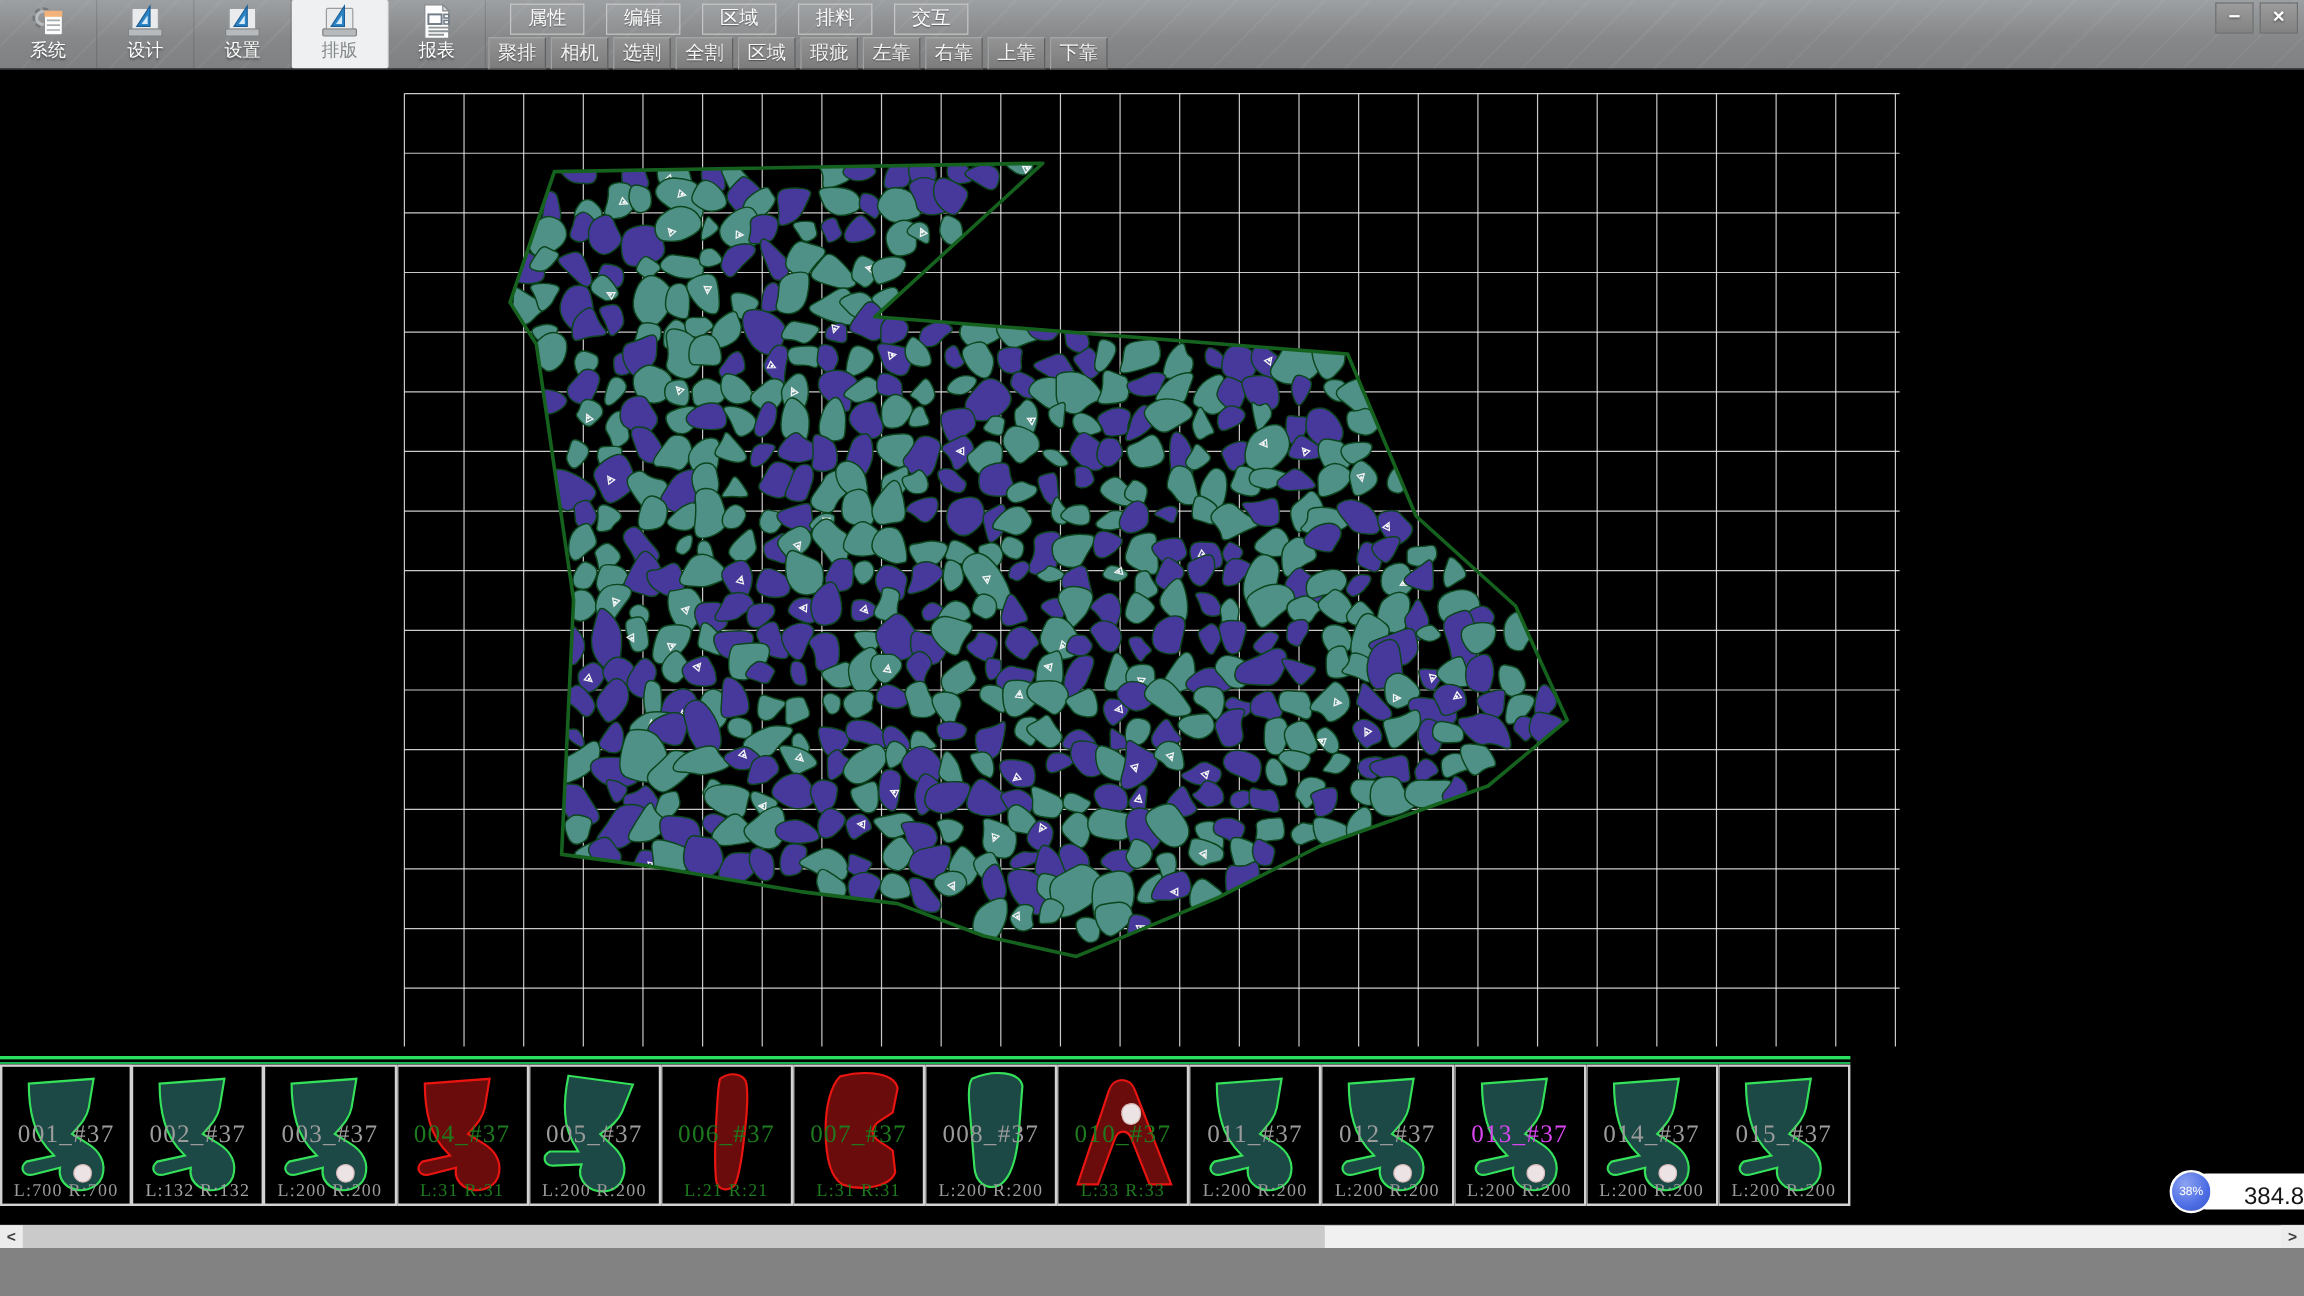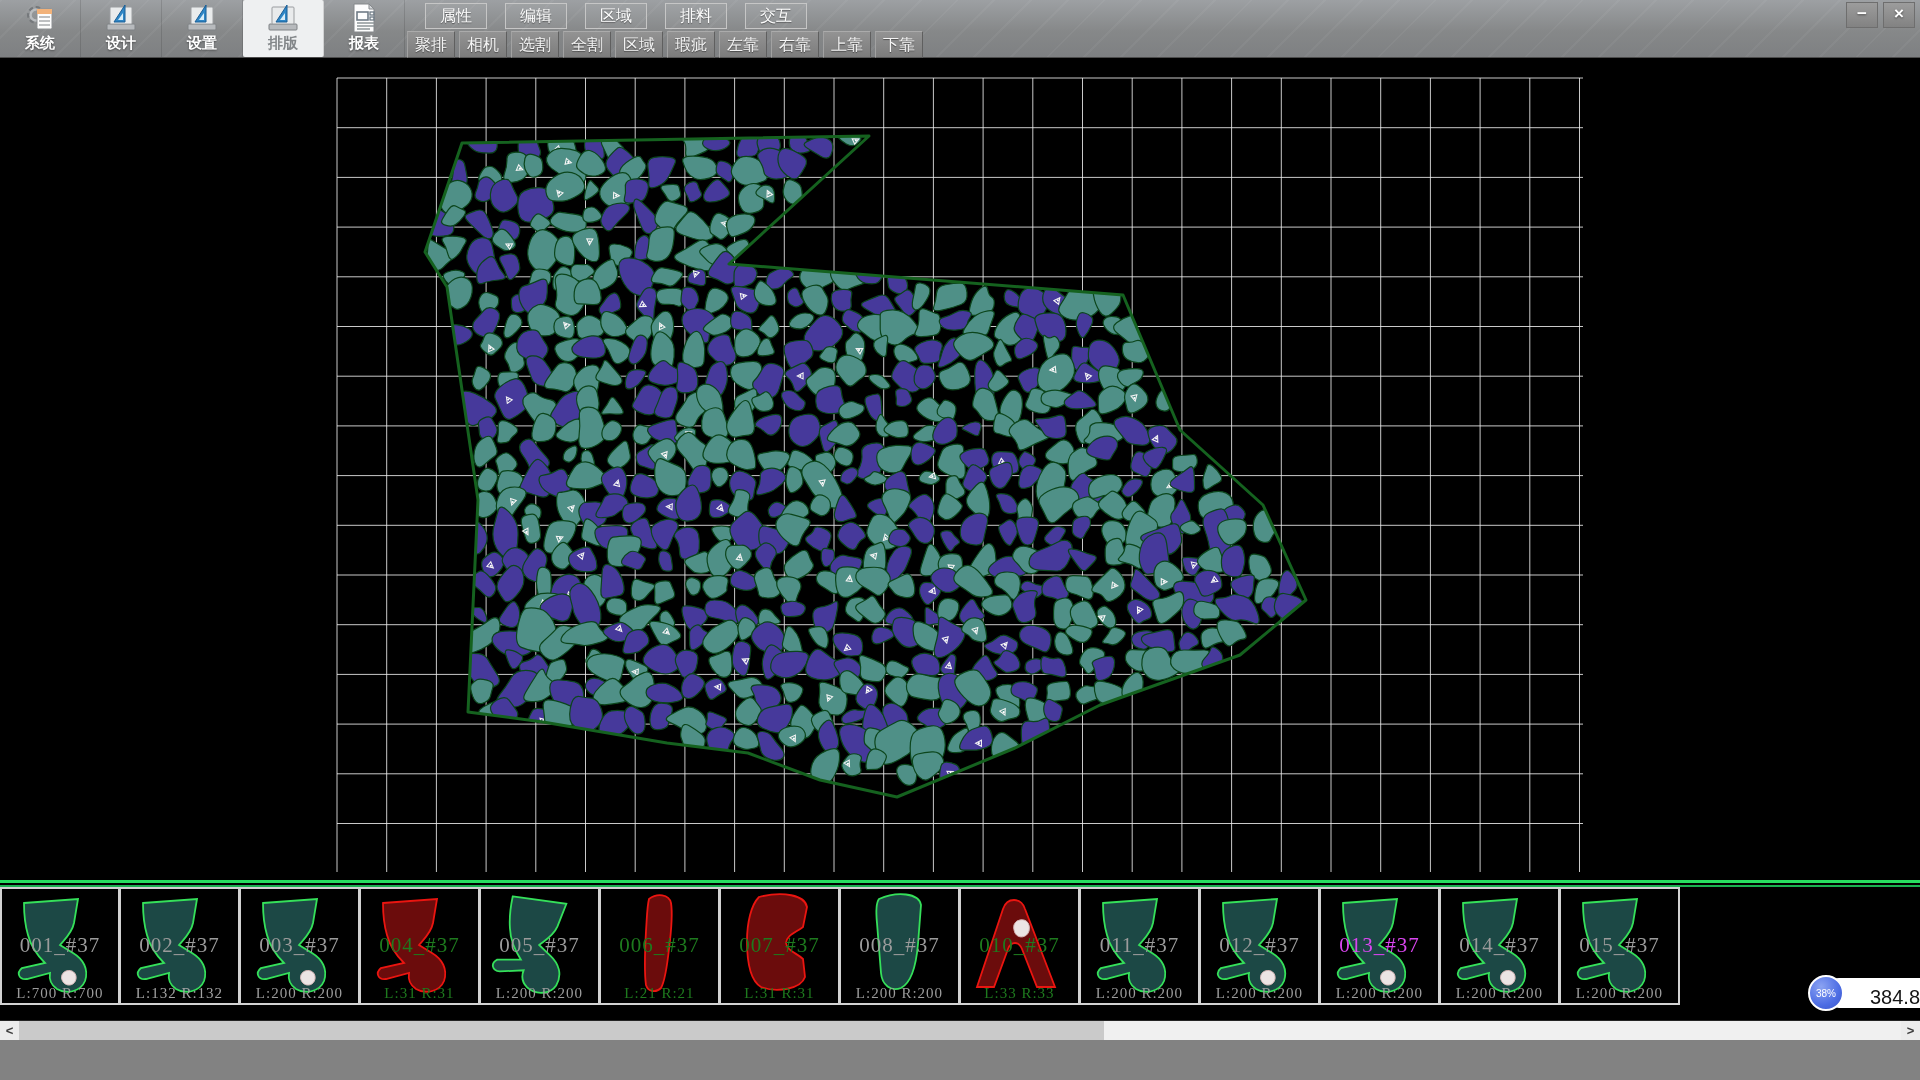--- a/index.html
+++ b/index.html
@@ -5,21 +5,21 @@
   html,body{margin:0;padding:0;background:#000;}
   body{width:1920px;height:1080px;position:relative;overflow:hidden;
        font-family:"Liberation Sans",sans-serif;-webkit-font-smoothing:antialiased;}
 
   
   .header{position:absolute;left:0;top:0;width:1920px;height:57px;
     background:linear-gradient(#9da0a3,#868889 55%,#7e8082);
     border-bottom:1px solid #4c4c4c;z-index:30;}
   .header .texture{position:absolute;inset:0;pointer-events:none;
     background:repeating-linear-gradient(135deg,rgba(255,255,255,.045) 0 2px,transparent 2px 26px);}
-  .bigbtns{position:absolute;left:0;top:0;height:57px;display:flex;font-weight:bold;}
+  .bigbtns{position:absolute;left:0;top:0;height:57px;display:flex;}
   .bigbtn{width:80px;height:57px;text-align:center;cursor:default;position:relative;
     border-right:1px solid rgba(0,0,0,.12);}
   .bigbtn .ic{display:block;margin:2px auto 0;width:34px;height:32px;}
   .bigbtn .lb{display:block;font-size:15px;color:#fff;text-shadow:0 1px 2px rgba(0,0,0,.45);line-height:18px;}
   .bigbtn.active{background:#eef0f1;border-radius:2px;}
   .bigbtn.active .lb{color:#83878a;text-shadow:none;}
   .tabs{position:absolute;left:425px;top:3px;display:flex;}
   .tab{width:60px;height:24px;margin-right:18px;line-height:24px;text-align:center;
     font-size:16px;color:#fdfdfd;text-shadow:0 1px 1px rgba(0,0,0,.4);
     border:1px solid #c6c6c6;background:rgba(255,255,255,.05);}
@@ -31,21 +31,21 @@
   .winbtns{position:absolute;right:5px;top:2px;display:flex;gap:5px;}
   .winbtn{width:30px;height:24px;line-height:22px;text-align:center;color:#fff;
     font-size:17px;font-weight:bold;text-shadow:0 1px 2px rgba(0,0,0,.5);
     background:linear-gradient(#9c9c9c,#828282);border:1px solid #6e6e6e;}
 
   
   .canvas{position:absolute;left:0;top:57px;width:1920px;height:963px;background:#000;}
   .canvas svg{display:block;}
 
   
-  .strip{position:absolute;left:0;top:880px;width:1920px;z-index:20;}
+  .strip{position:absolute;left:0;top:880px;width:1542px;z-index:20;}
   .gline1{height:3px;background:#28df60;}
   .gsep{height:2px;background:#000;}
   .gline2{height:2px;background:#1bb150;}
   .cells{display:flex;height:118px;background:#000;}
   .cell{width:120px;height:118px;box-sizing:border-box;position:relative;background:#000;
     border:2px solid #d2d2d2;border-left-width:1px;}
   .cell:first-child{border-left-width:2px;}
   .cell svg{position:absolute;left:0;top:0;}
   .cell .cid{position:absolute;left:0;right:0;top:44px;text-align:center;
     font-family:"Liberation Serif",serif;font-size:21px;letter-spacing:1px;}

